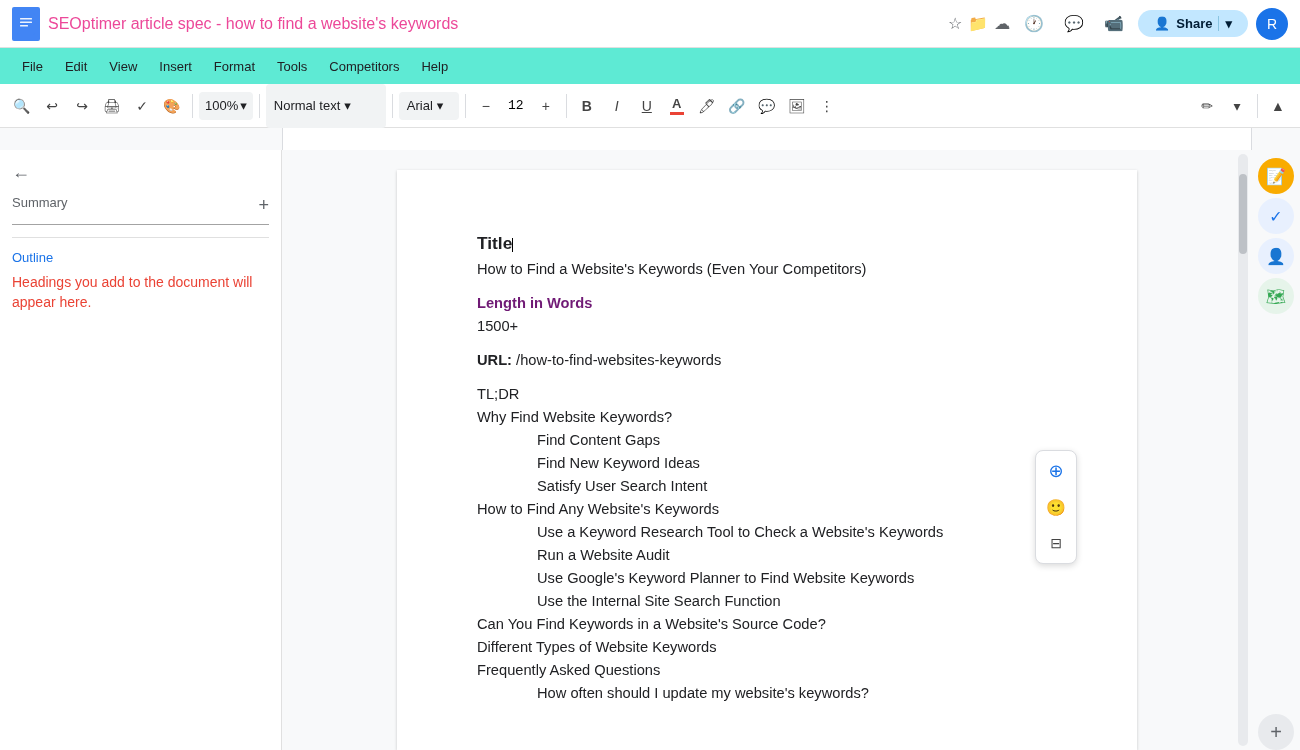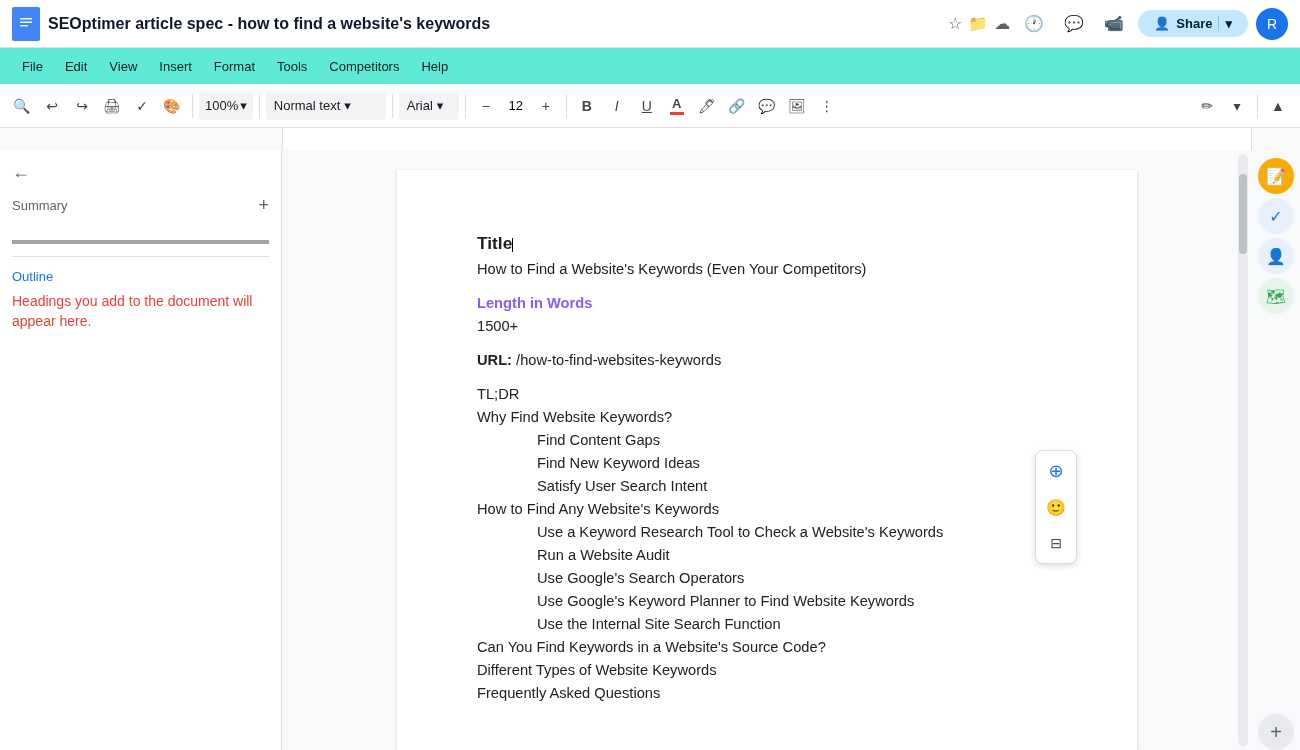--- a/index.html
+++ b/index.html
@@ -6,21 +6,21 @@
     body { font-family: Arial, sans-serif; font-size: 13px; background: #f8f9fa; color: #202124; width: 1300px; height: 750px; overflow: hidden; display: flex; flex-direction: column; }
 
     
     .title-bar {
       display: flex; align-items: center; padding: 6px 12px; background: #fff;
       border-bottom: 1px solid #e0e0e0; height: 48px; gap: 8px;
     }
     .doc-icon { width: 28px; height: 34px; background: #4285f4; border-radius: 2px; display: flex; align-items: center; justify-content: center; flex-shrink: 0; }
     .doc-icon svg { width: 18px; height: 22px; }
     .title-info { flex: 1; display: flex; flex-direction: column; justify-content: center; }
-    .doc-title { font-size: 16px; color: #0f172a; font-weight: 700; }
+    .doc-title { font-size: 16px; color: #ec4899; font-weight: 400; }
     .title-actions { display: flex; align-items: center; gap: 6px; margin-left: 4px; }
     .title-actions span { font-size: 16px; color: #5f6368; cursor: pointer; }
     .right-actions { display: flex; align-items: center; gap: 8px; margin-left: auto; }
     .icon-btn { width: 32px; height: 32px; border-radius: 50%; display: flex; align-items: center; justify-content: center; cursor: pointer; color: #5f6368; font-size: 16px; }
     .share-btn { background: #c2e7ff; color: #001d35; border: none; border-radius: 20px; padding: 6px 16px; font-size: 13px; font-weight: 600; cursor: pointer; display: flex; align-items: center; gap: 6px; }
     .share-btn-arrow { border-left: 1px solid #89c4e1; padding-left: 6px; }
     .avatar { width: 32px; height: 32px; border-radius: 50%; background: #1a73e8; color: white; display: flex; align-items: center; justify-content: center; font-size: 14px; font-weight: 500; }
 
     
     .menu-bar {
@@ -31,50 +31,50 @@
 
     
     .toolbar {
       display: flex; align-items: center; padding: 4px 8px; background: #fff;
       border-bottom: 1px solid #e0e0e0; height: 44px; gap: 2px;
     }
     .tb-btn { width: 28px; height: 28px; border-radius: 4px; display: flex; align-items: center; justify-content: center; cursor: pointer; font-size: 14px; color: #444; border: none; background: none; }
     .tb-divider { width: 1px; height: 24px; background: #dadce0; margin: 0 4px; }
     .tb-zoom { display: flex; align-items: center; background: #f1f3f4; border-radius: 4px; padding: 2px 6px; font-size: 13px; height: 28px; gap: 2px; }
     .tb-font-size { display: flex; align-items: center; gap: 2px; }
-    .font-size-input { width: 28px; text-align: center; border: none; background: transparent; font-size: 13px; }
+    .font-size-input { width: 28px; text-align: center; border: none; background: transparent; font-size: 13px; font-family: Liberation Mono, monospace; }
     .tb-bold { font-weight: 700; }
     .tb-italic { font-style: italic; }
     .tb-underline { text-decoration: underline; }
     .text-color-btn { position: relative; display: flex; flex-direction: column; align-items: center; }
     .text-color-underline { height: 3px; width: 14px; background: #ea4335; margin-top: 1px; }
-    .tb-format-select { display: flex; align-items: center; background: #f1f3f4; border-radius: 4px; padding: 2px 8px; height: 28px; font-size: 13px; gap: 4px; cursor: pointer; min-width: 120px; }
+    .tb-format-select { display: flex; align-items: center; background: #f1f3f4; border-radius: 4px; padding: 2px 8px; height: 44px; font-size: 13px; gap: 4px; cursor: pointer; min-width: 120px; }
     .tb-font-select { display: flex; align-items: center; background: #f1f3f4; border-radius: 4px; padding: 2px 8px; height: 28px; font-size: 13px; gap: 4px; cursor: pointer; min-width: 60px; }
 
     
     .main-area { display: flex; flex: 1; overflow: hidden; background: #f8f9fa; }
 
     
     .sidebar { width: 282px; background: #fff; border-right: 1px solid #e0e0e0; display: flex; flex-direction: column; padding: 12px; overflow-y: auto; flex-shrink: 0; }
     .sidebar-back { font-size: 18px; cursor: pointer; color: #5f6368; margin-bottom: 12px; }
-    .sidebar-summary { display: flex; align-items: center; justify-content: space-between; padding-bottom: 24px; border-bottom: 4px solid #a3a3a3; margin-bottom: 12px; }
+    .sidebar-summary { display: flex; align-items: flex-start; justify-content: space-between; padding-bottom: 8px; border-bottom: 1px solid #a3a3a3; margin-bottom: 12px; }
     .sidebar-summary-label { font-size: 13px; color: #5f6368; }
     .sidebar-plus { font-size: 18px; color: #5f6368; cursor: pointer; }
     .sidebar-outline { font-size: 13px; color: #1a73e8; margin-bottom: 8px; font-weight: 500; }
     .sidebar-hint { font-size: 14px; color: #ea4335; line-height: 1.4; }
 
     
     .doc-area { flex: 1; overflow-y: auto; overflow-x: hidden; padding: 20px 0; display: flex; flex-direction: column; align-items: center; position: relative; }
     .doc-page { background: #fff; width: 740px; min-height: 580px; padding: 60px 80px; box-shadow: 0 1px 3px rgba(0,0,0,0.2); position: relative; }
 
     
     .doc-content { font-size: 11pt; line-height: 1.5; color: #202124; }
     .doc-title-label { font-weight: 700; font-size: 13pt; color: #202124; margin-top: 7px; }
     .doc-cursor { display: inline-block; width: 1px; height: 14px; background: #000; vertical-align: text-bottom; }
-    .doc-heading { font-weight: 700; font-size: 12pt; color: #8b5cf6; margin-top: 16px; margin-bottom: 2px; }
+    .doc-heading { font-weight: 700; font-size: 12pt; color: #701a75; margin-top: 16px; margin-bottom: 2px; }
     .doc-url-label { font-weight: 700; }
     .doc-indent-1 { padding-left: 60px; }
     .doc-line { margin: 1px 0; font-size: 11pt; }
 
     
     .right-panel { width: 48px; display: flex; flex-direction: column; align-items: center; padding-top: 8px; gap: 4px; background: #f8f9fa; }
 
     
     .floating-btns {
       position: absolute; right: 60px; top: 280px;
@@ -226,26 +226,26 @@
 
 
           <div class="doc-line">TL;DR</div>
           <div class="doc-line">Why Find Website Keywords?</div>
           <div class="doc-line doc-indent-1">Find Content Gaps</div>
           <div class="doc-line doc-indent-1">Find New Keyword Ideas</div>
           <div class="doc-line doc-indent-1">Satisfy User Search Intent</div>
           <div class="doc-line">How to Find Any Website's Keywords</div>
           <div class="doc-line doc-indent-1">Use a Keyword Research Tool to Check a Website's Keywords</div>
           <div class="doc-line doc-indent-1">Run a Website Audit</div>
-          <div class="doc-line doc-indent-1">Use Google's Search Operators</div>
           <div class="doc-line doc-indent-1">Use Google's Keyword Planner to Find Website Keywords</div>
           <div class="doc-line doc-indent-1">Use the Internal Site Search Function</div>
           <div class="doc-line">Can You Find Keywords in a Website's Source Code?</div>
           <div class="doc-line">Different Types of Website Keywords</div>
           <div class="doc-line">Frequently Asked Questions</div>
+          <div class="doc-line doc-indent-1">How often should I update my website's keywords?</div>
 
         </div>
 
         <div class="floating-btns">
           <div class="float-btn" style="font-size:18px; color:#1a73e8;">⊕</div>
           <div class="float-btn">🙂</div>
           <div class="float-btn" style="font-size:14px; color:#444;">⊟</div>
         </div>
       </div>
     </div>

